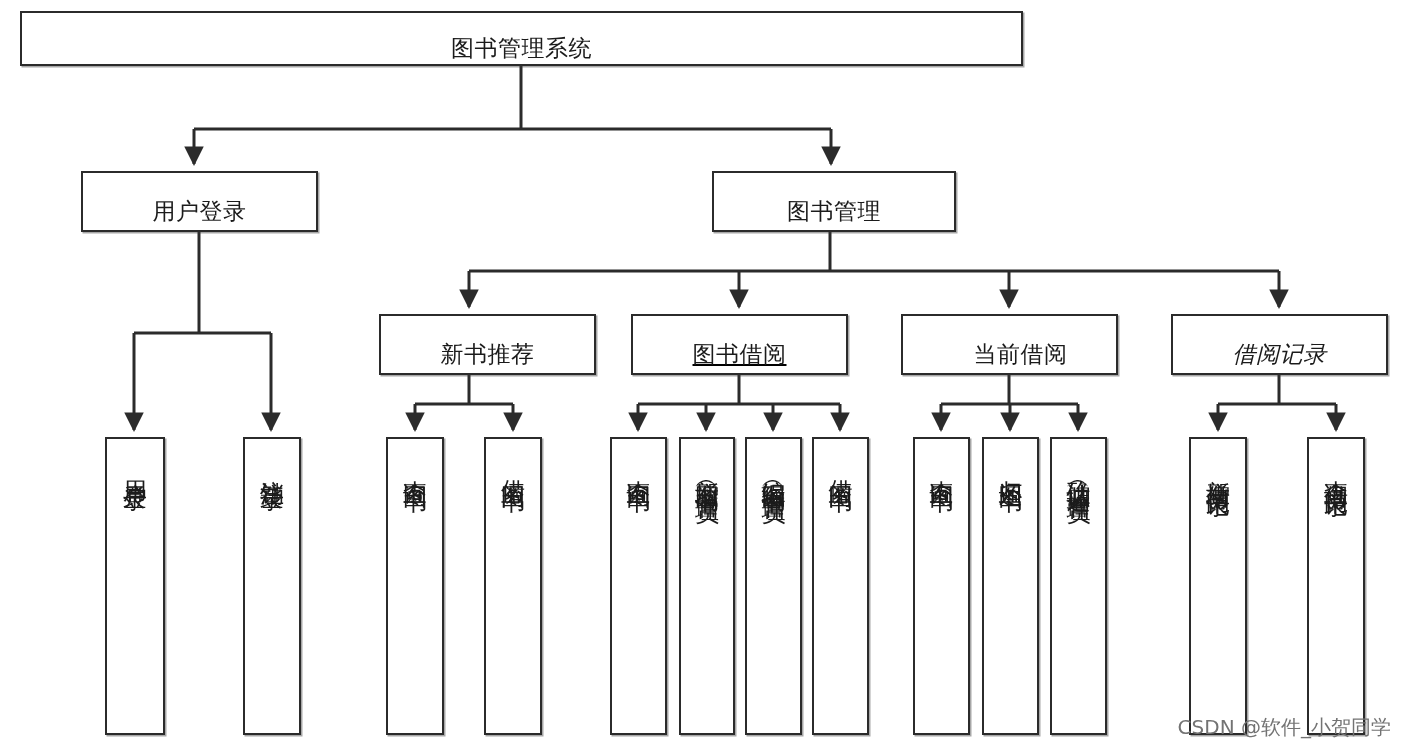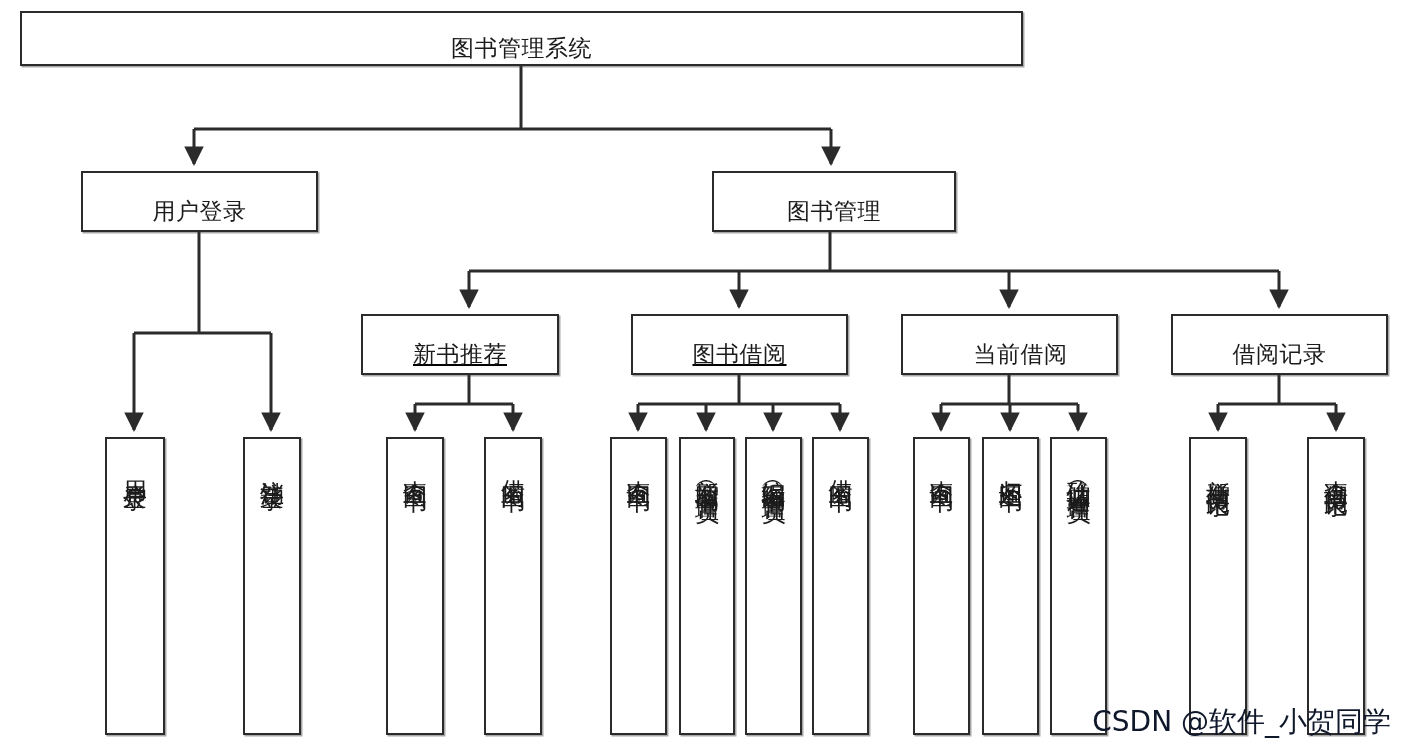--- a/index.html
+++ b/index.html
@@ -63,22 +63,22 @@
     color: #1b1b1b;
     font-size: 24px;
     letter-spacing: 3px;
     line-height: 1;
     white-space: nowrap;
   }
   .watermark {
     position: absolute;
     right: 14px;
     bottom: 6px;
-    font-size: 28px;
-    color: #0f172a;
+    font-size: 20px;
+    color: #737373;
     white-space: nowrap;
     pointer-events: none;
   }
 </style>
 </head>
 <body>
 
 <div id="diagram-root">
 
   <svg class="diagram-canvas" viewBox="0 0 1405 747" xmlns="http://www.w3.org/2000/svg">
@@ -136,30 +136,30 @@
     <span class="node-label">图书管理系统</span>
   </div>
 
   <div class="node-box" id="node-l2-0" style="left: 81px; top: 171px; width: 237px; height: 61px;">
     <span class="node-label">用户登录</span>
   </div>
   <div class="node-box" id="node-l2-1" style="left: 712px; top: 171px; width: 244px; height: 61px;">
     <span class="node-label">图书管理</span>
   </div>
 
-  <div class="node-box" id="node-l3-0" style="left: 361px; top: 314px; width: 198px; height: 61px; text-decoration: underline;">
+  <div class="node-box" id="node-l3-0" style="left: 379px; top: 314px; width: 217px; height: 61px;">
     <span class="node-label">新书推荐</span>
   </div>
   <div class="node-box" id="node-l3-1" style="left: 631px; top: 314px; width: 217px; height: 61px; text-decoration: underline;">
     <span class="node-label">图书借阅</span>
   </div>
   <div class="node-box" id="node-l3-2" style="left: 901px; top: 314px; width: 217px; height: 61px; padding-left: 22px;">
     <span class="node-label">当前借阅</span>
   </div>
-  <div class="node-box" id="node-l3-3" style="left: 1171px; top: 314px; width: 217px; height: 61px;">
+  <div class="node-box" id="node-l3-3" style="left: 1171px; top: 314px; width: 217px; height: 61px; font-style: italic;">
     <span class="node-label">借阅记录</span>
   </div>
 
   <div class="leaf-box" id="leaf-0" style="left: 105px; top: 437px; width: 60px; height: 298px;">
     <span class="leaf-label">用户登录</span>
   </div>
   <div class="leaf-box" id="leaf-1" style="left: 243px; top: 437px; width: 58px; height: 298px;">
     <span class="leaf-label">注销登录</span>
   </div>
   <div class="leaf-box" id="leaf-2" style="left: 386px; top: 437px; width: 58px; height: 298px;">

